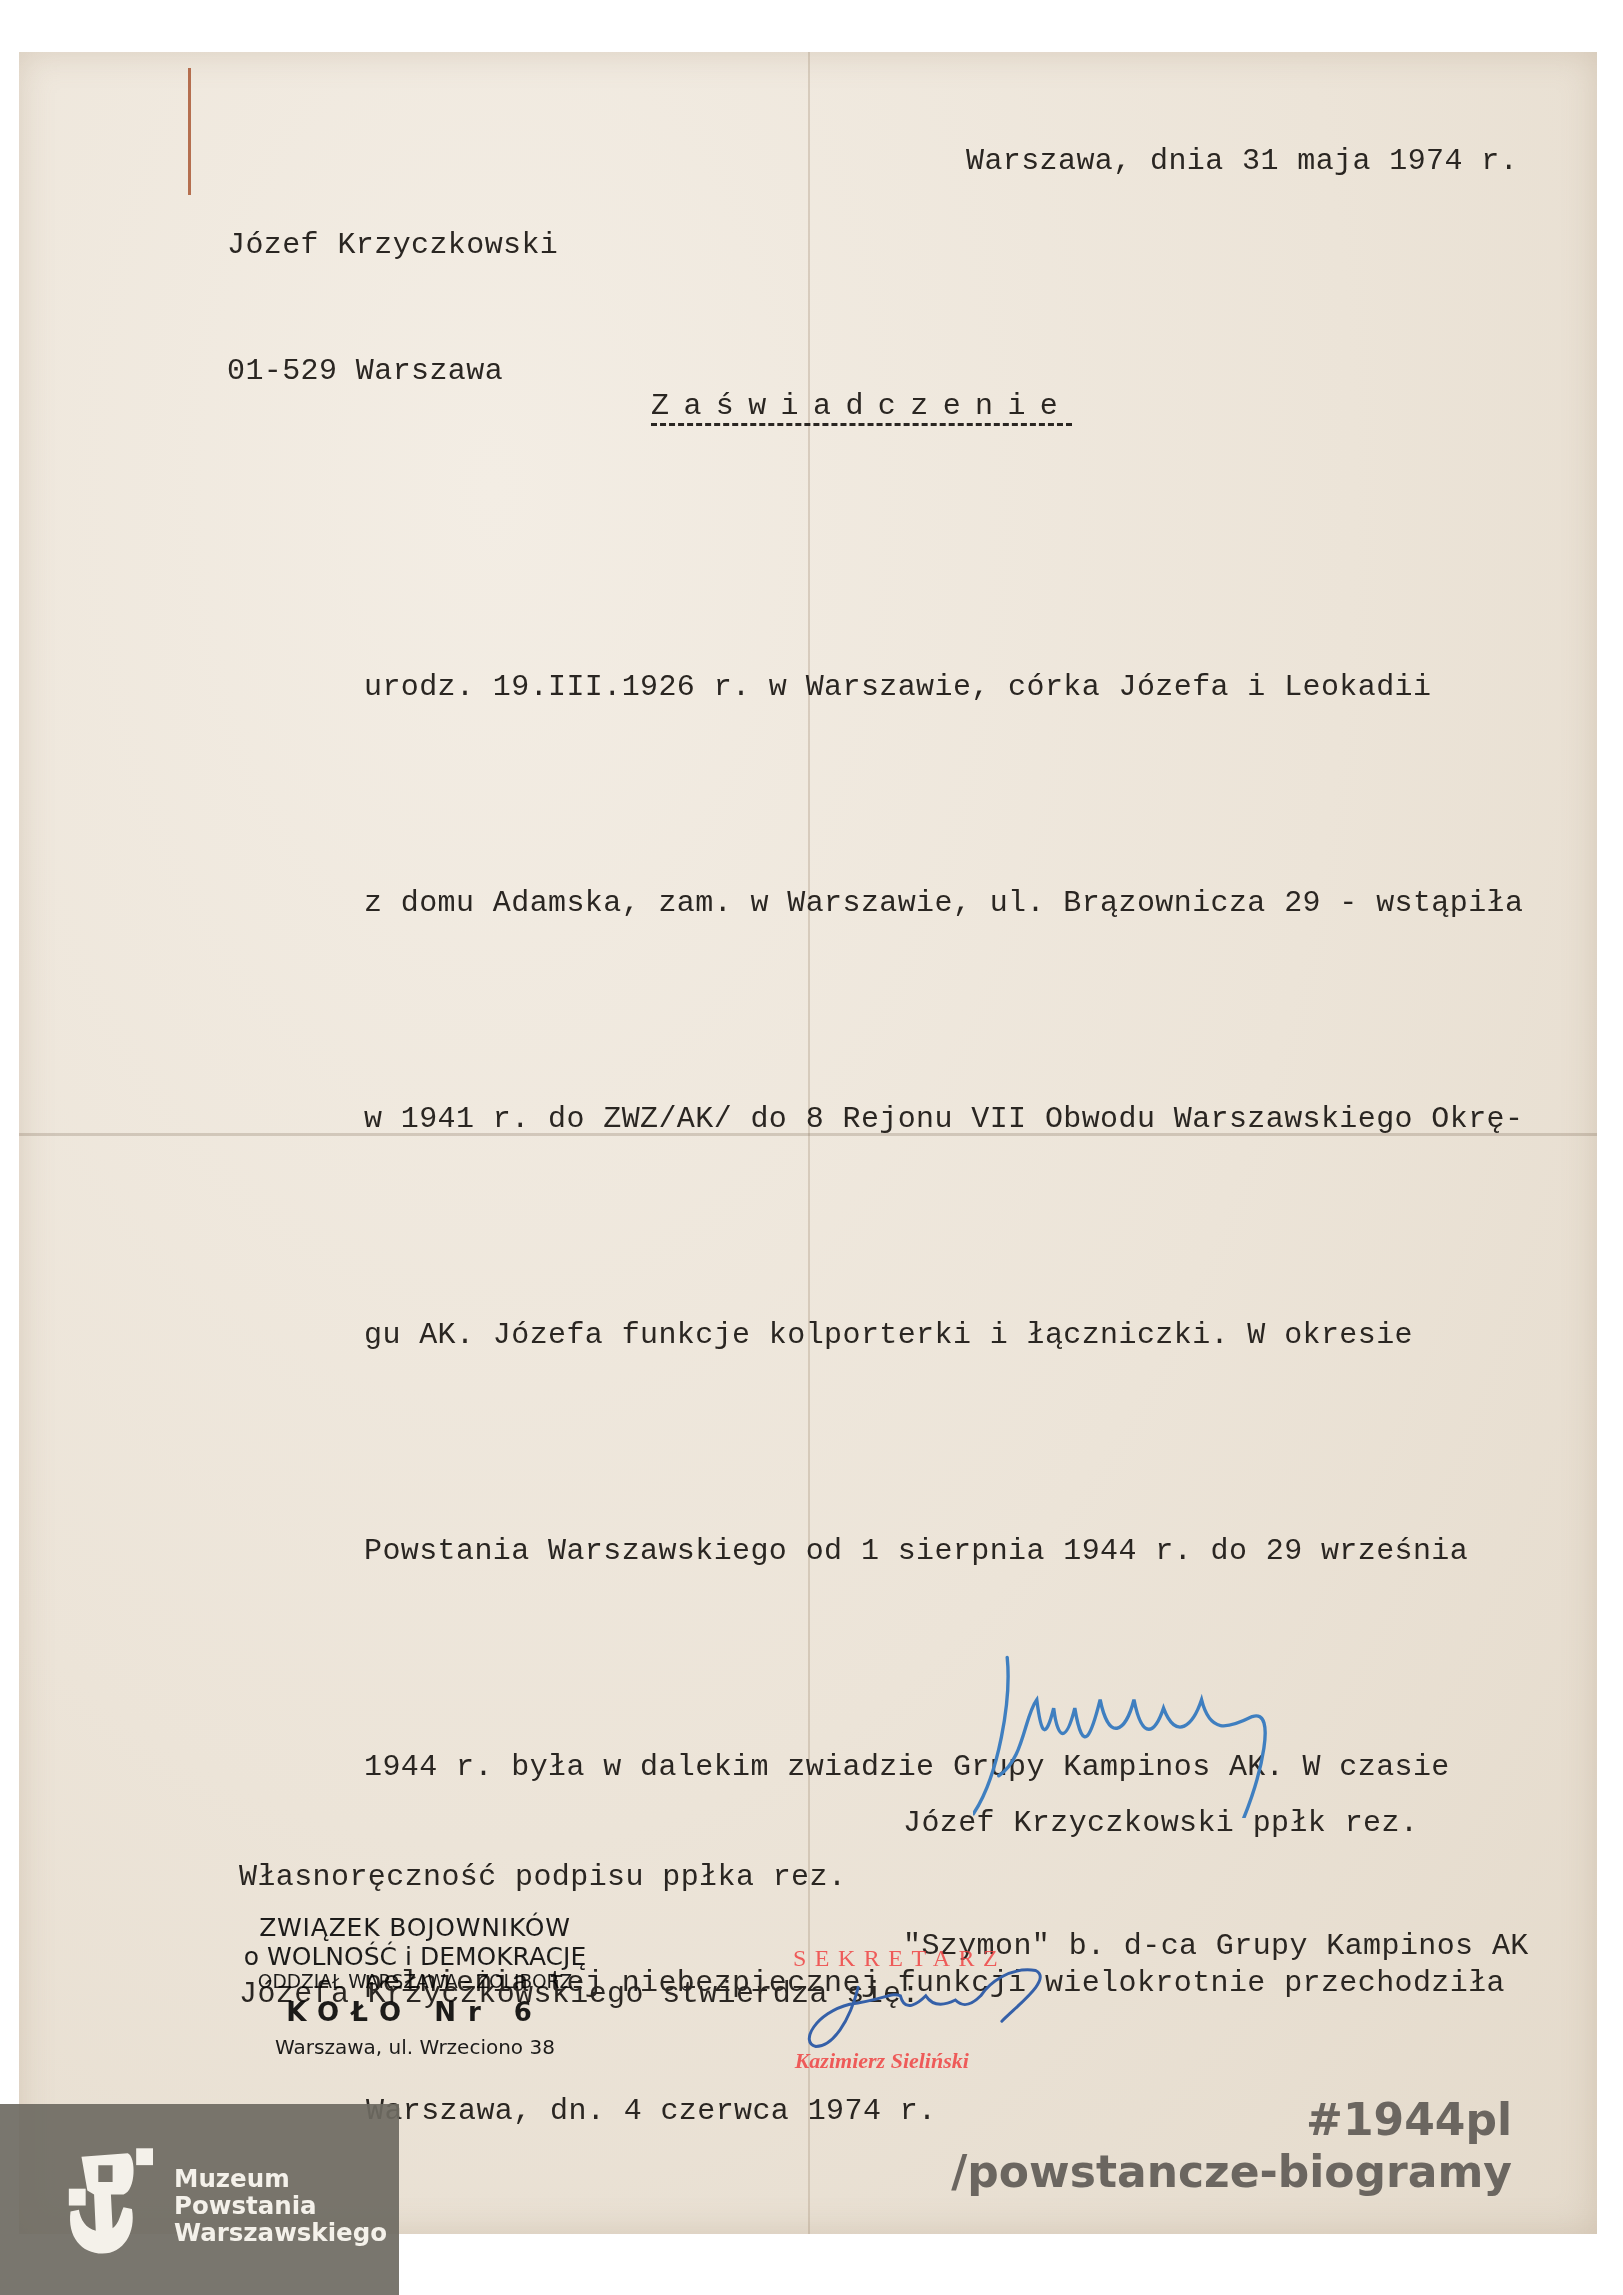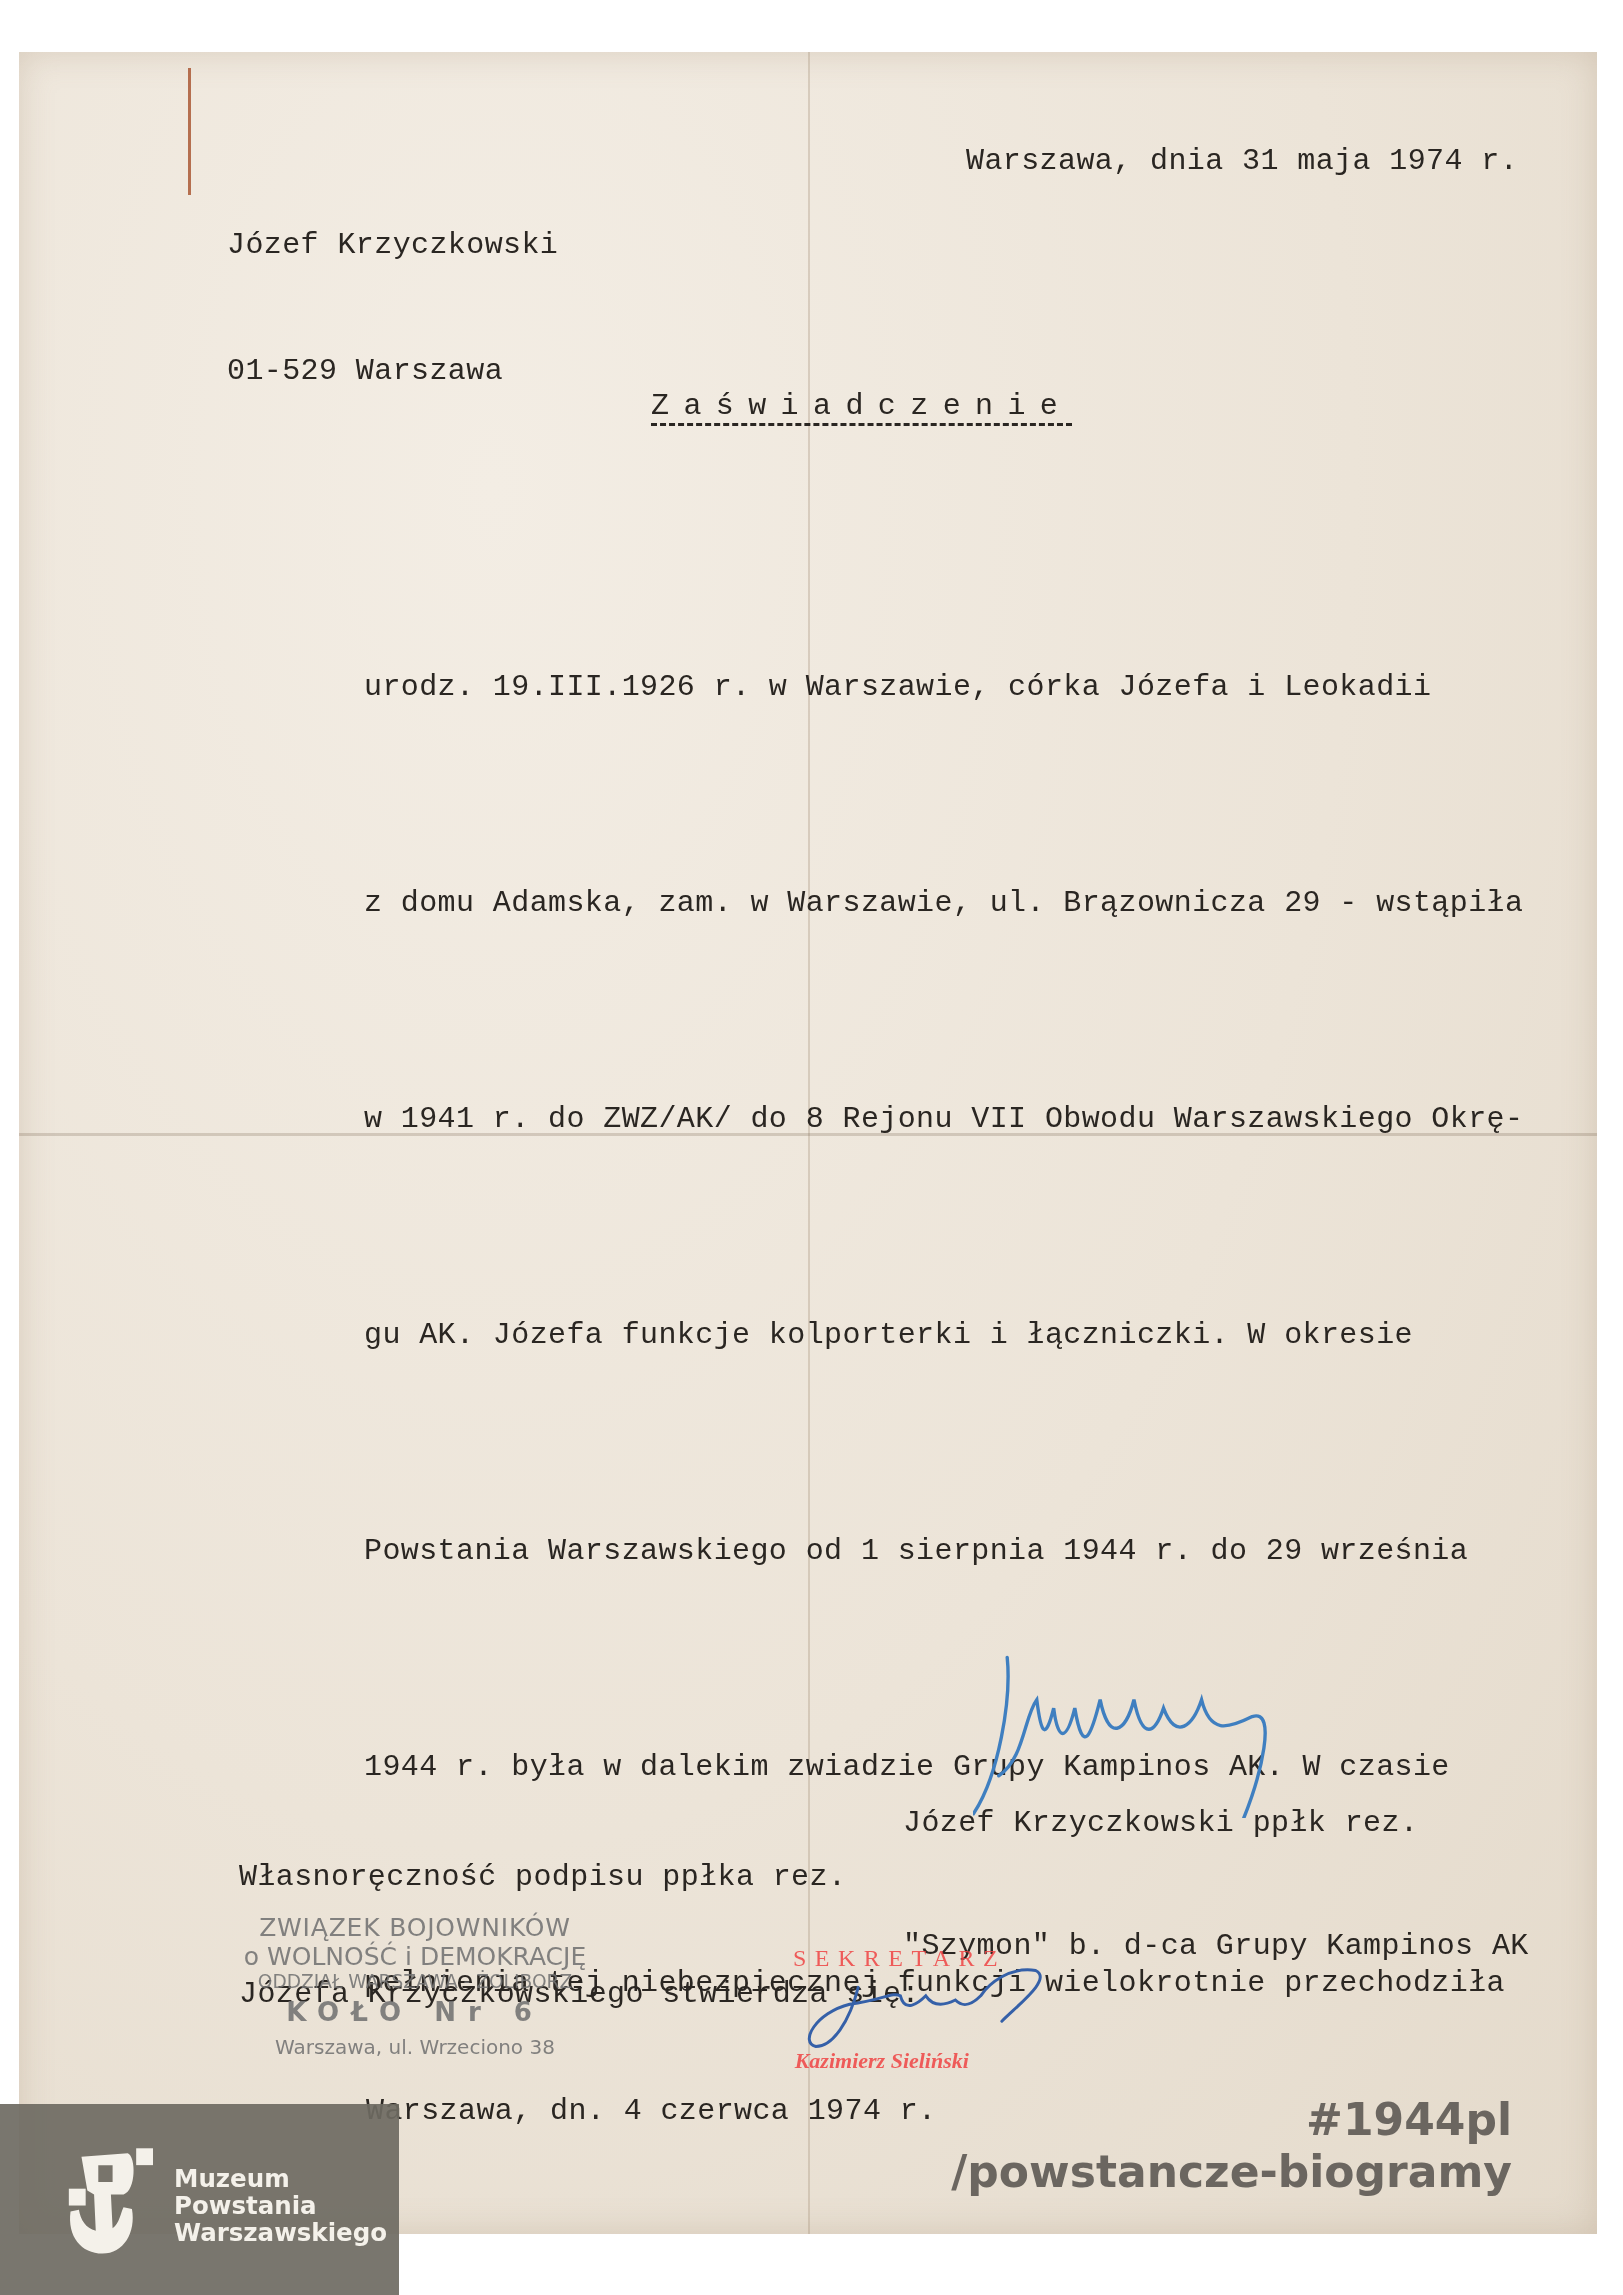--- a/index.html
+++ b/index.html
@@ -14,21 +14,21 @@
   .tw { position:absolute; font-family:"Liberation Mono","DejaVu Sans Mono",monospace; color:#2a2622; font-size:30px; white-space:pre; letter-spacing:0.4px; }
   .red-line { position:absolute; left:188px; top:68px; width:3.4px; height:127px; background:#a2451f; opacity:0.75; }
   .sender { left:227px; top:140px; line-height:42px; }
   .date { left:966px; top:144px; }
   .title { left:651px; top:389px; letter-spacing:14.4px; text-decoration:underline dashed; text-underline-offset:8.5px; }
   .body { left:364px; top:507px; line-height:72px; }
   .body .indent { padding-left:52px; }
   .sig-block { left:903px; top:1721px; line-height:41px; }
   .attest { left:239px; top:1780px; line-height:39px; }
   .attest .indent { padding-left:127px; }
-  .stamp-org { position:absolute; left:216px; top:1913px; color:#737373; font-family:"DejaVu Sans","Liberation Sans",sans-serif; text-align:center; width:398px; opacity:0.88; }
+  .stamp-org { position:absolute; left:216px; top:1913px; color:#000000; font-family:"DejaVu Sans","Liberation Sans",sans-serif; text-align:center; width:398px; opacity:0.88; }
   .stamp-org .l1 { font-size:25px; letter-spacing:0.8px; }
   .stamp-org .l2 { font-size:25px; }
   .stamp-org .l3 { font-size:18.6px; }
   .stamp-org .l4 { font-size:26px; letter-spacing:12px; font-weight:bold; margin-top:5px; }
   .stamp-org .l5 { font-size:20px; margin-top:8px; }
   .stamp-sec { position:absolute; left:793px; top:1945px; color:#ef4444; font-family:"Liberation Serif","DejaVu Serif",serif; opacity:0.85; }
   .stamp-sec .t { font-size:24px; letter-spacing:8.5px; }
   .stamp-sec .n { font-size:22px; font-style:italic; margin-top:76px; margin-left:1.7px; font-weight:bold; }
   .sig { position:absolute; }
   .logo-box { position:absolute; left:0; top:2104px; width:399px; height:191px; background:rgba(110,106,98,0.92); }

